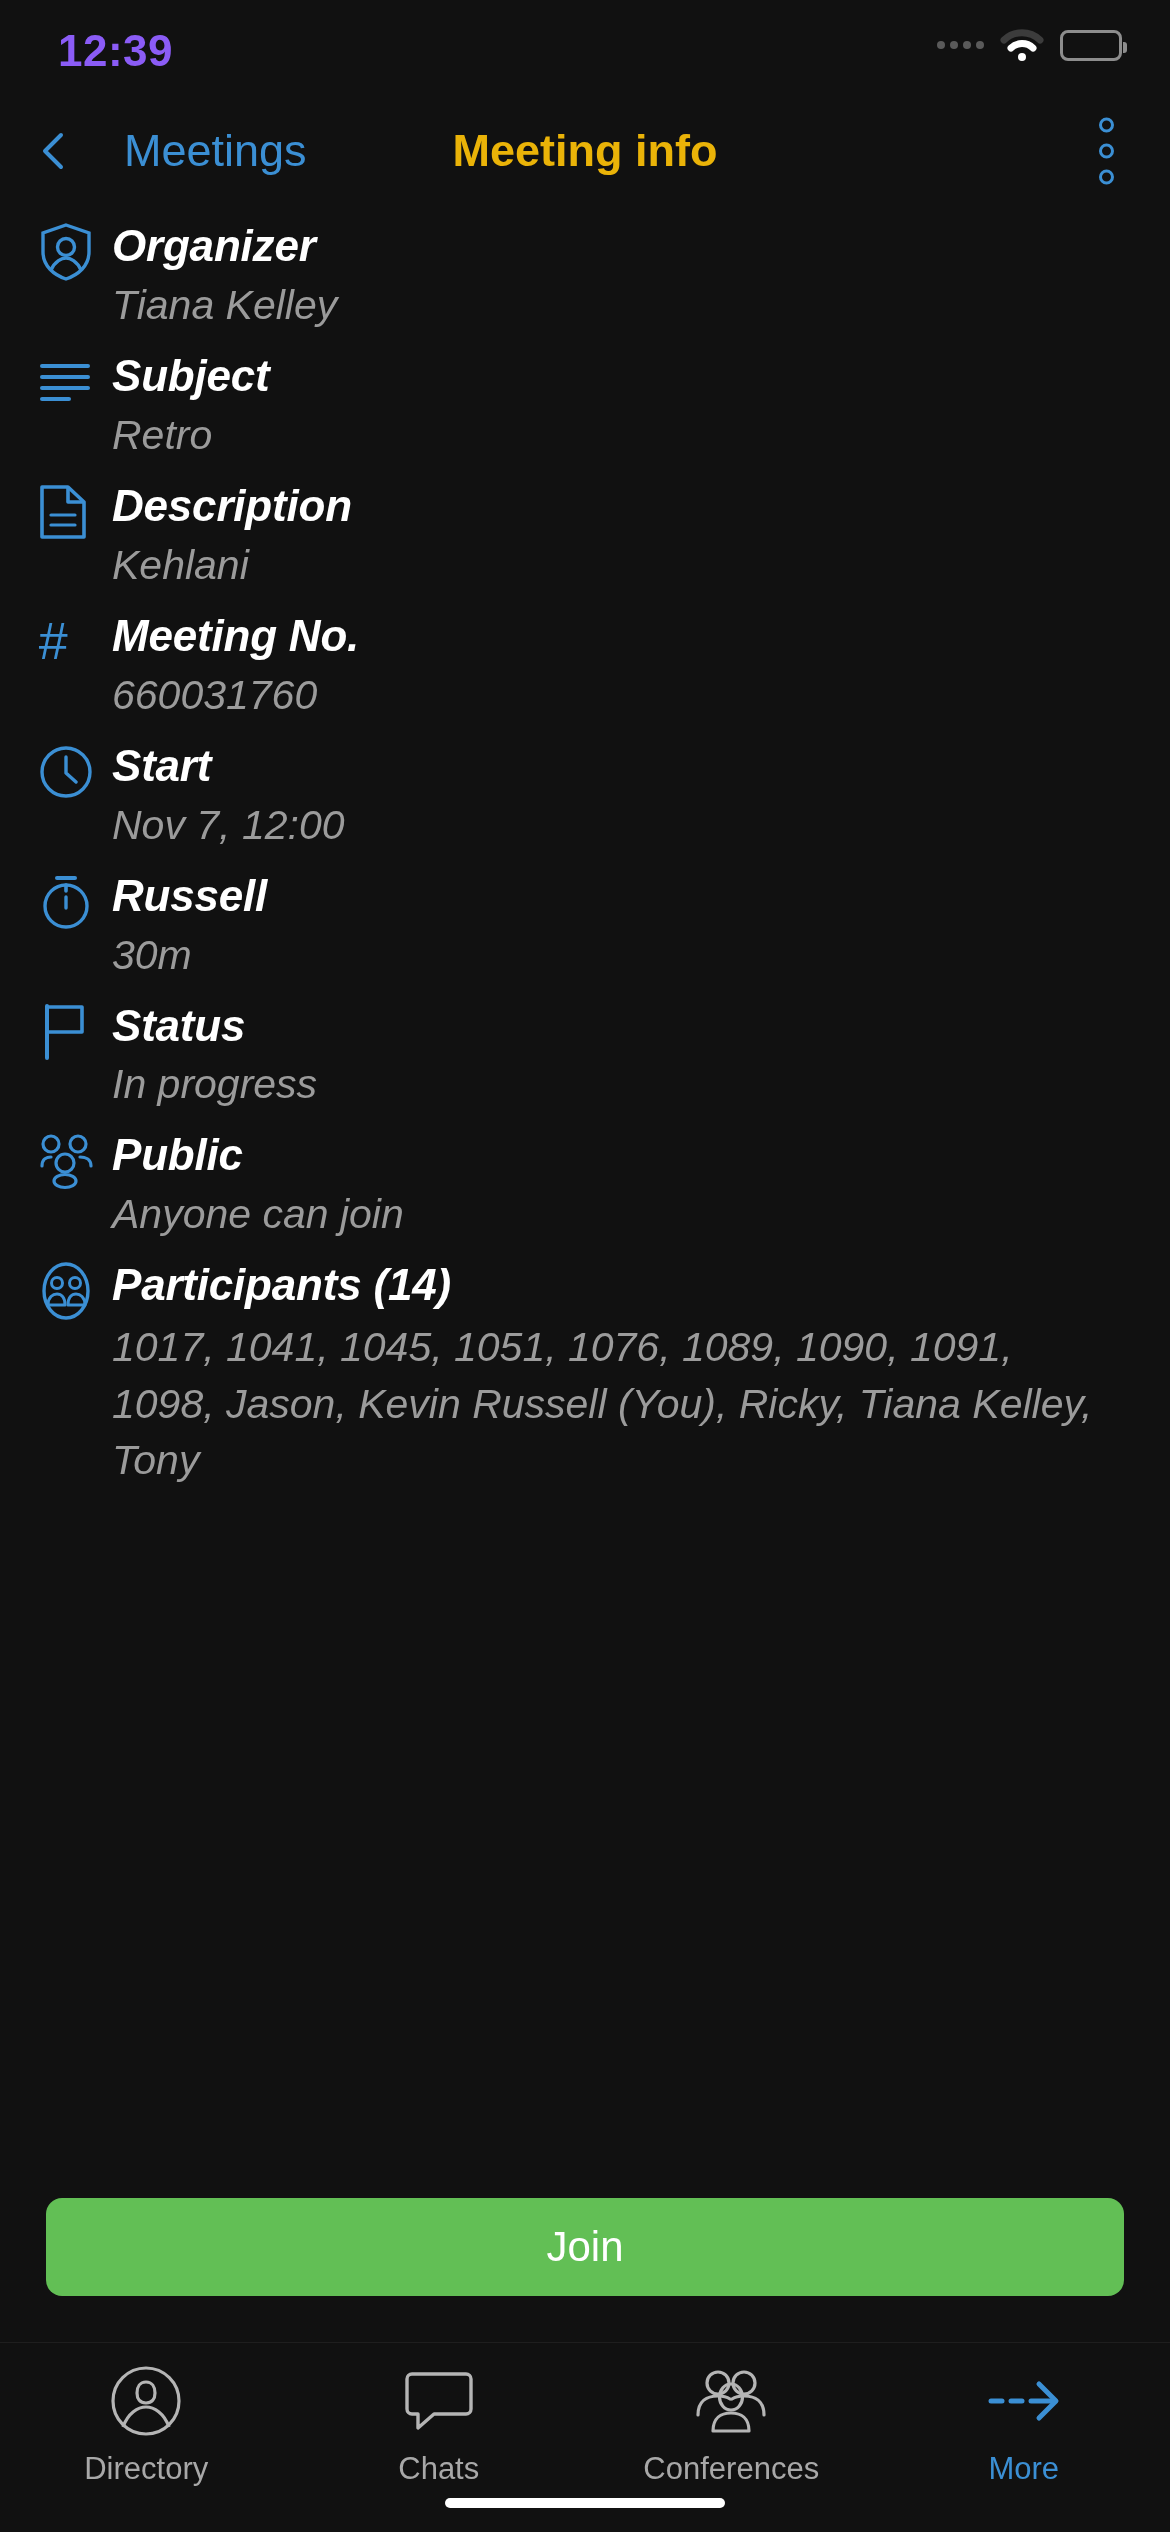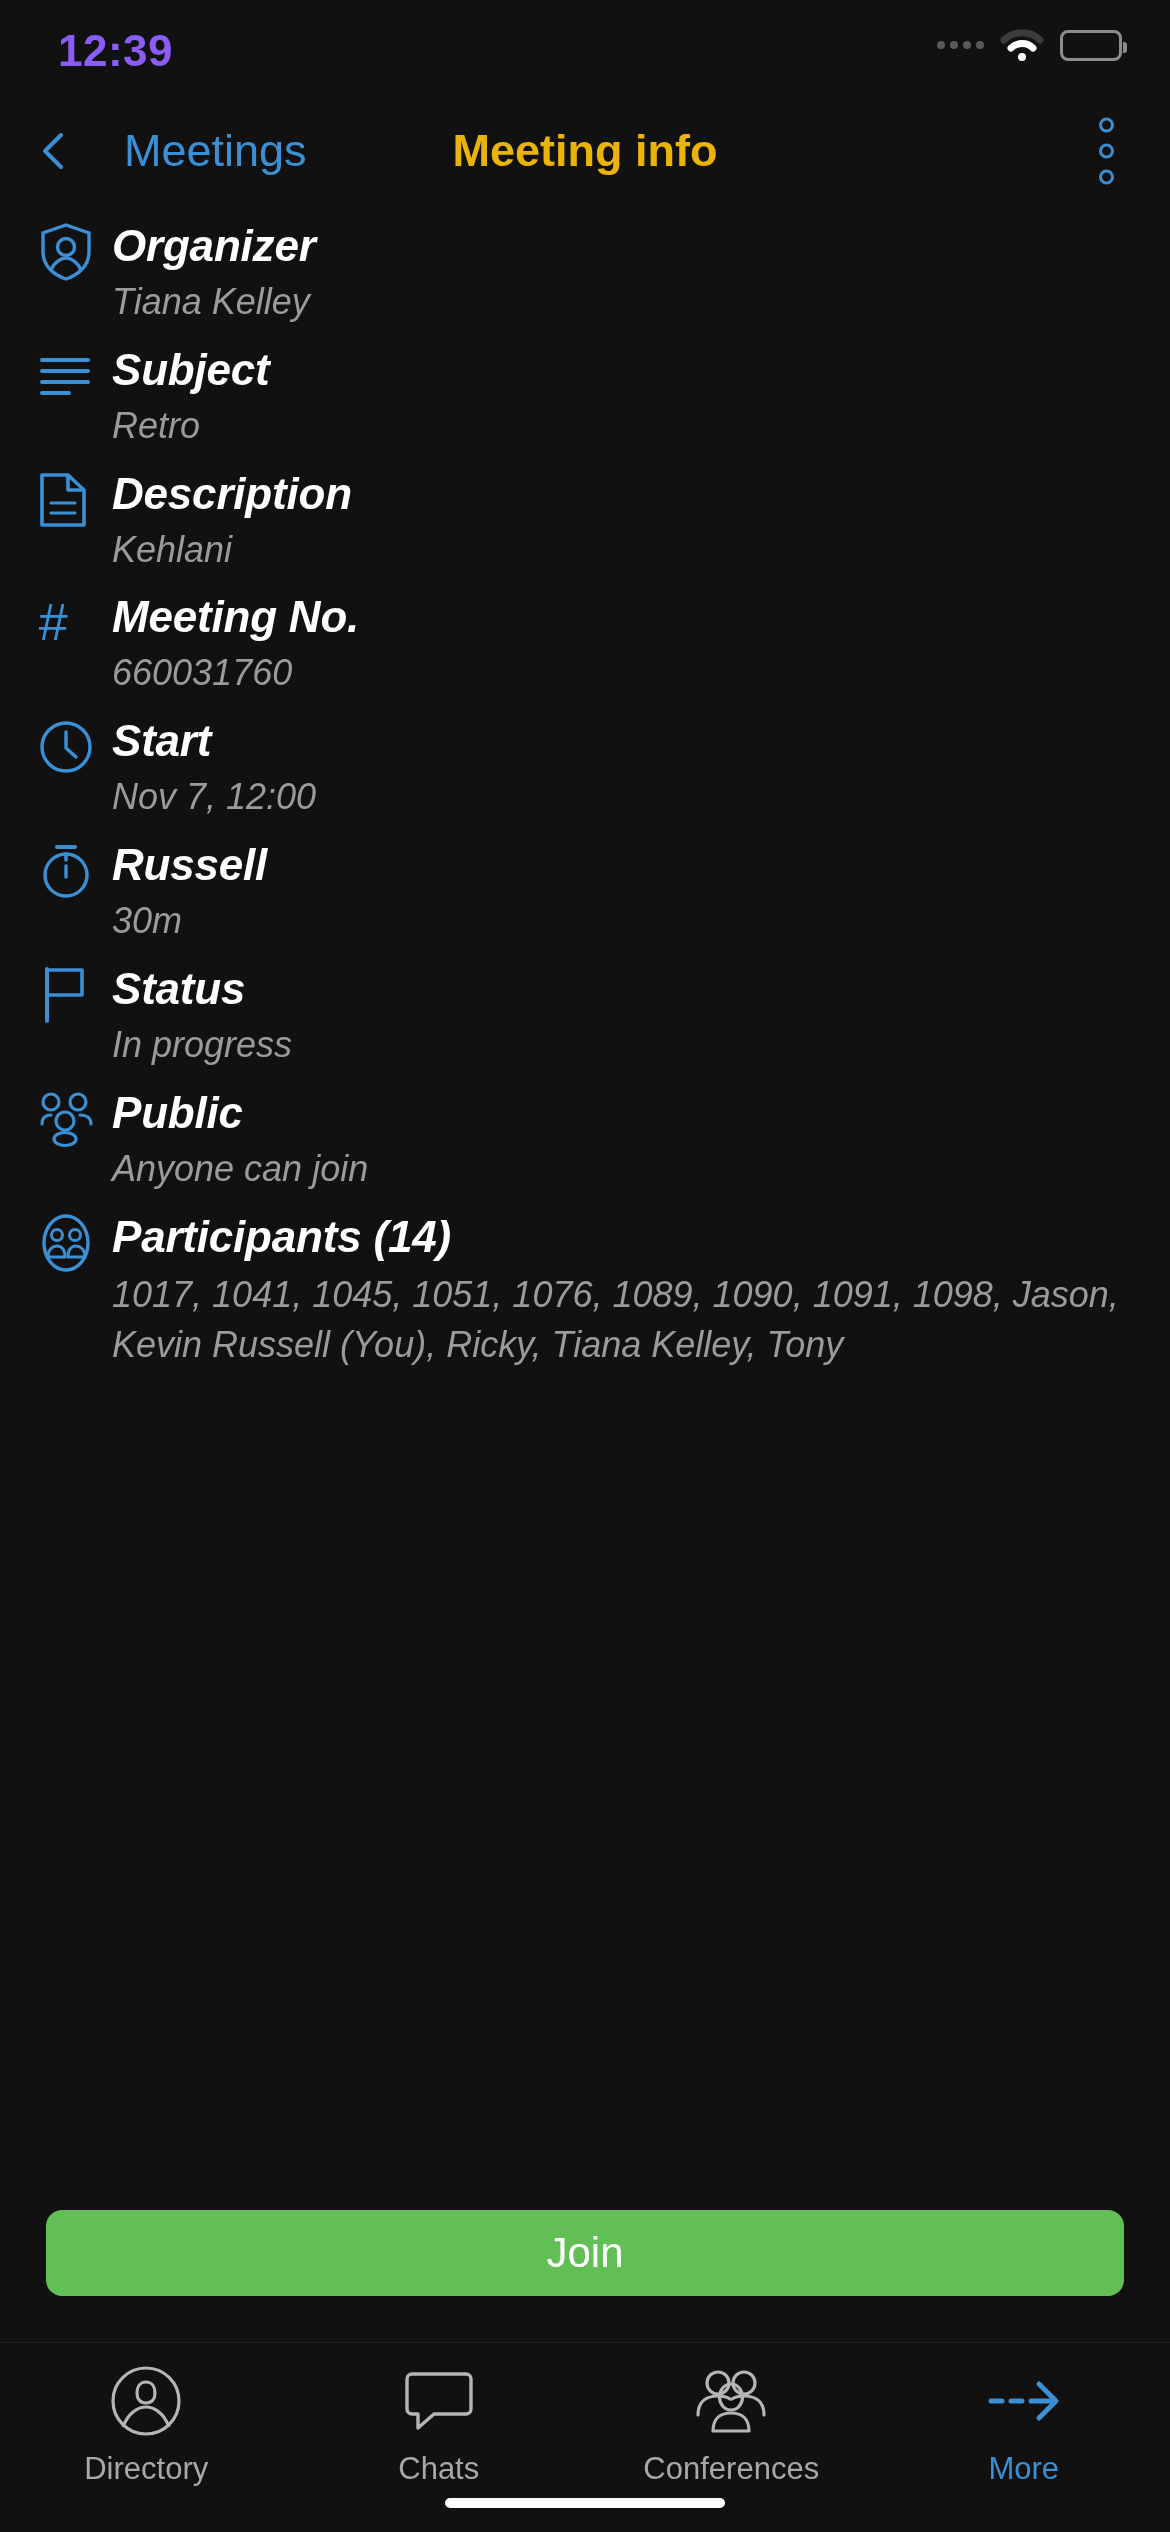--- a/index.html
+++ b/index.html
@@ -94,34 +94,34 @@
     height:58px;
     display:flex; align-items:center; justify-content:flex-start;
     padding-top:6px;
   }
   .info-body { flex:1 1 auto; min-width:0; }
   .info-label {
     color:#ffffff; font-size:44px; font-weight:700;
     line-height:1.18; letter-spacing:-0.2px;
   }
   .info-value {
-    color:#9b9b9b; font-size:36px; font-weight:400;
+    color:#9b9b9b; font-size:41px; font-weight:400;
     line-height:1.22; margin-top:8px;
     word-wrap:break-word;
   }
   .hash-glyph {
     color:#3b8fd4; font-size:52px; font-weight:400;
     line-height:1; margin-top:-2px;
   }
   .participants .info-value { line-height:1.38; }
 
   
   .join-wrap { padding:24px 46px 0 46px; flex:0 0 auto; }
   .join-btn {
-    width:100%; height:86px;
+    width:100%; height:98px;
     background:#62bf55; border:none; border-radius:16px;
     color:#ffffff; font-size:42px; font-weight:400;
     font-family:"Liberation Sans", sans-serif;
     cursor:pointer; display:flex; align-items:center; justify-content:center;
   }
 
   
   .tabbar {
     flex:0 0 190px; height:190px;
     display:flex; align-items:flex-start;

